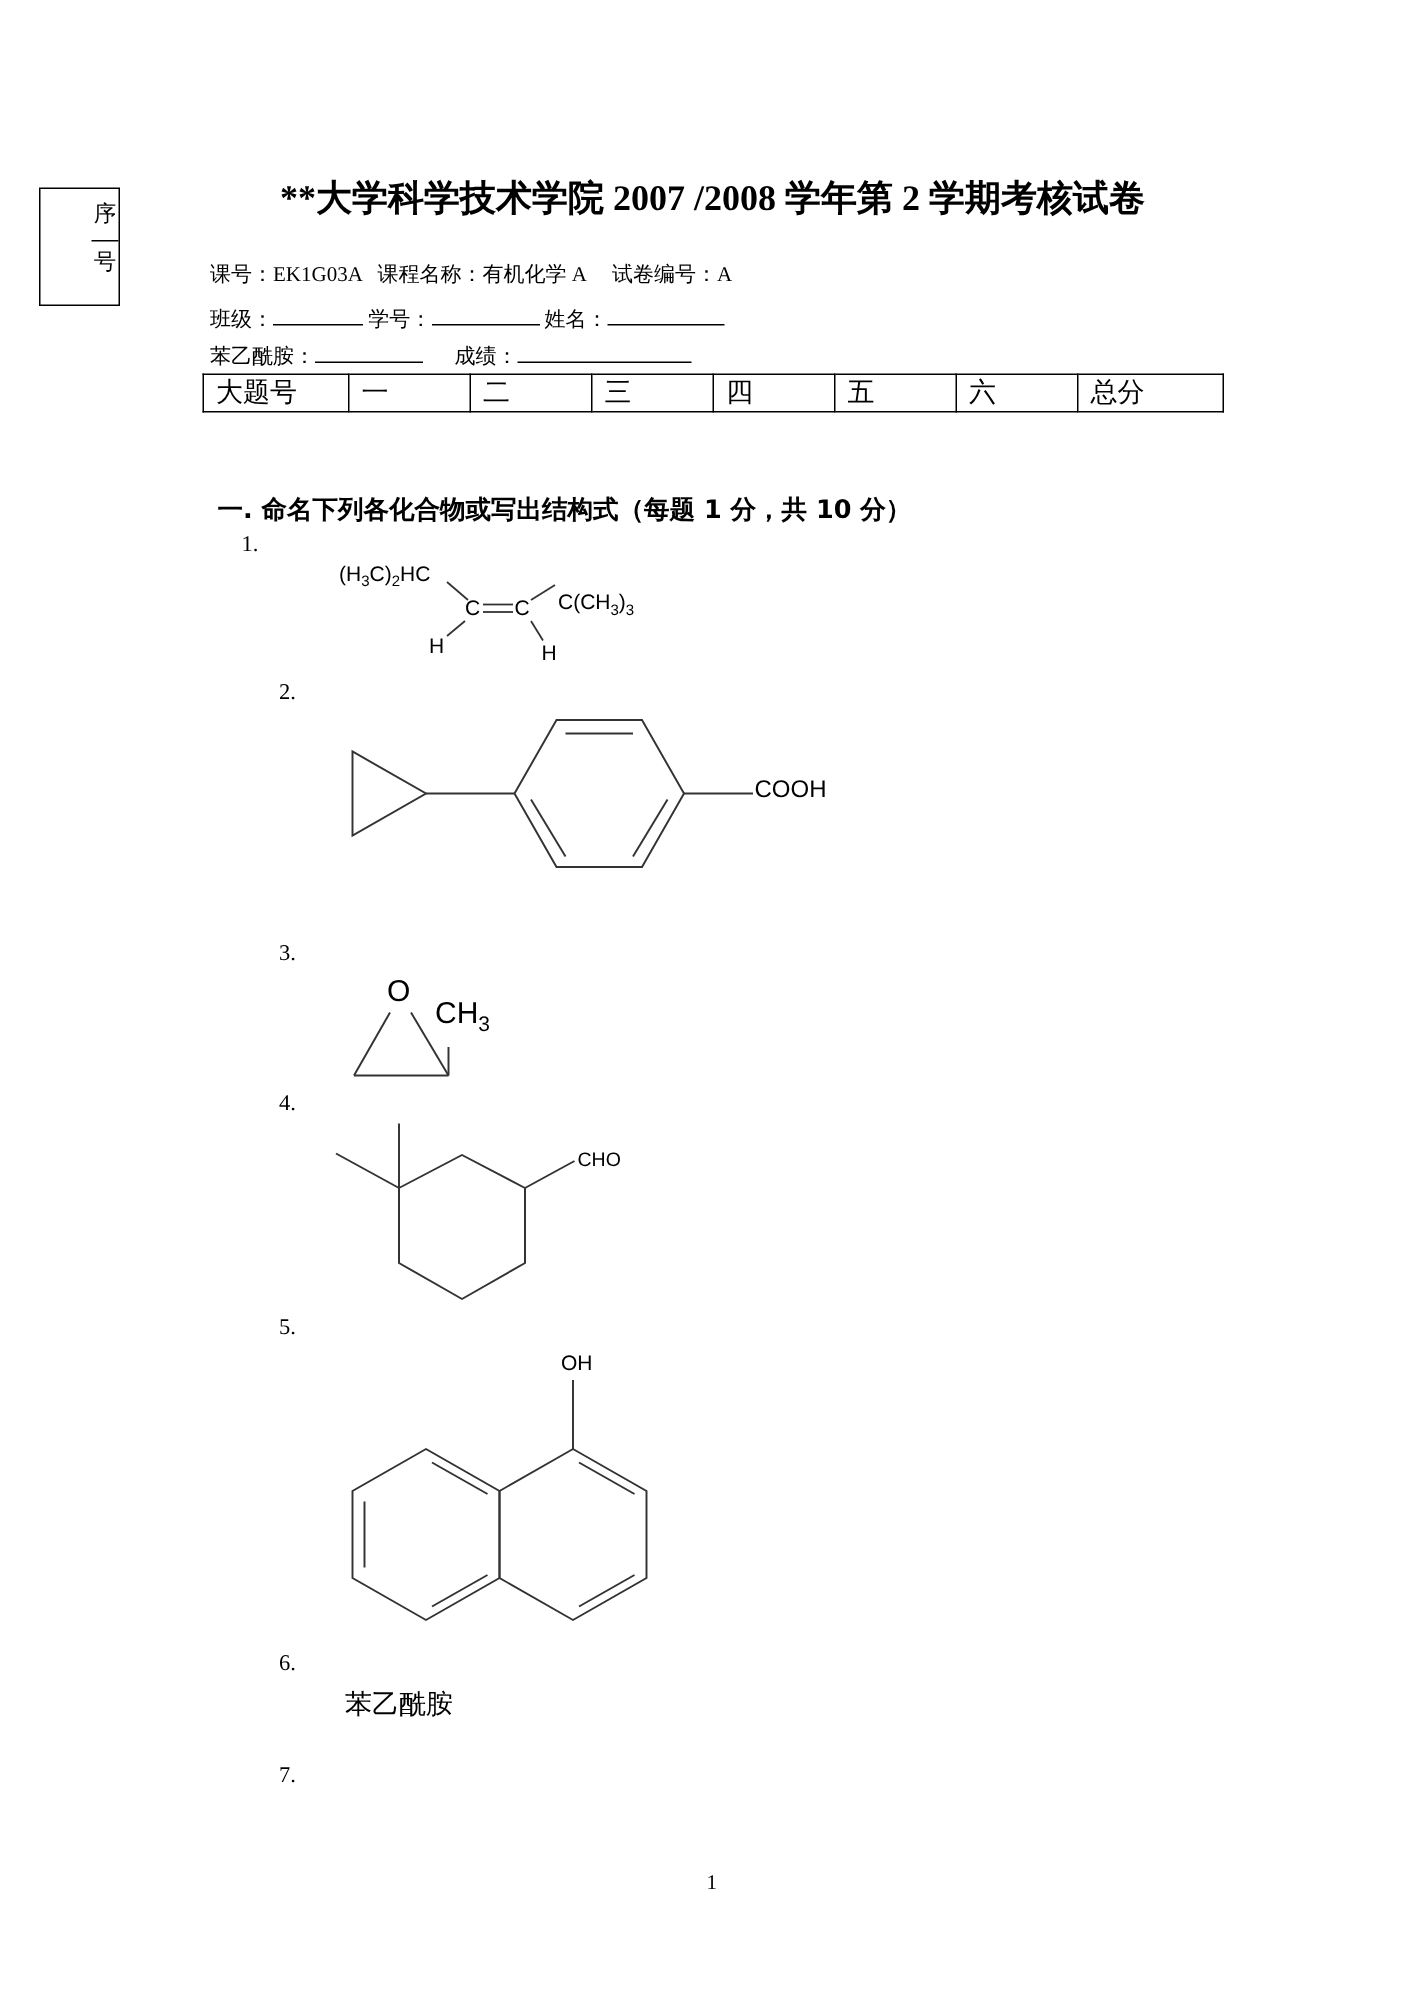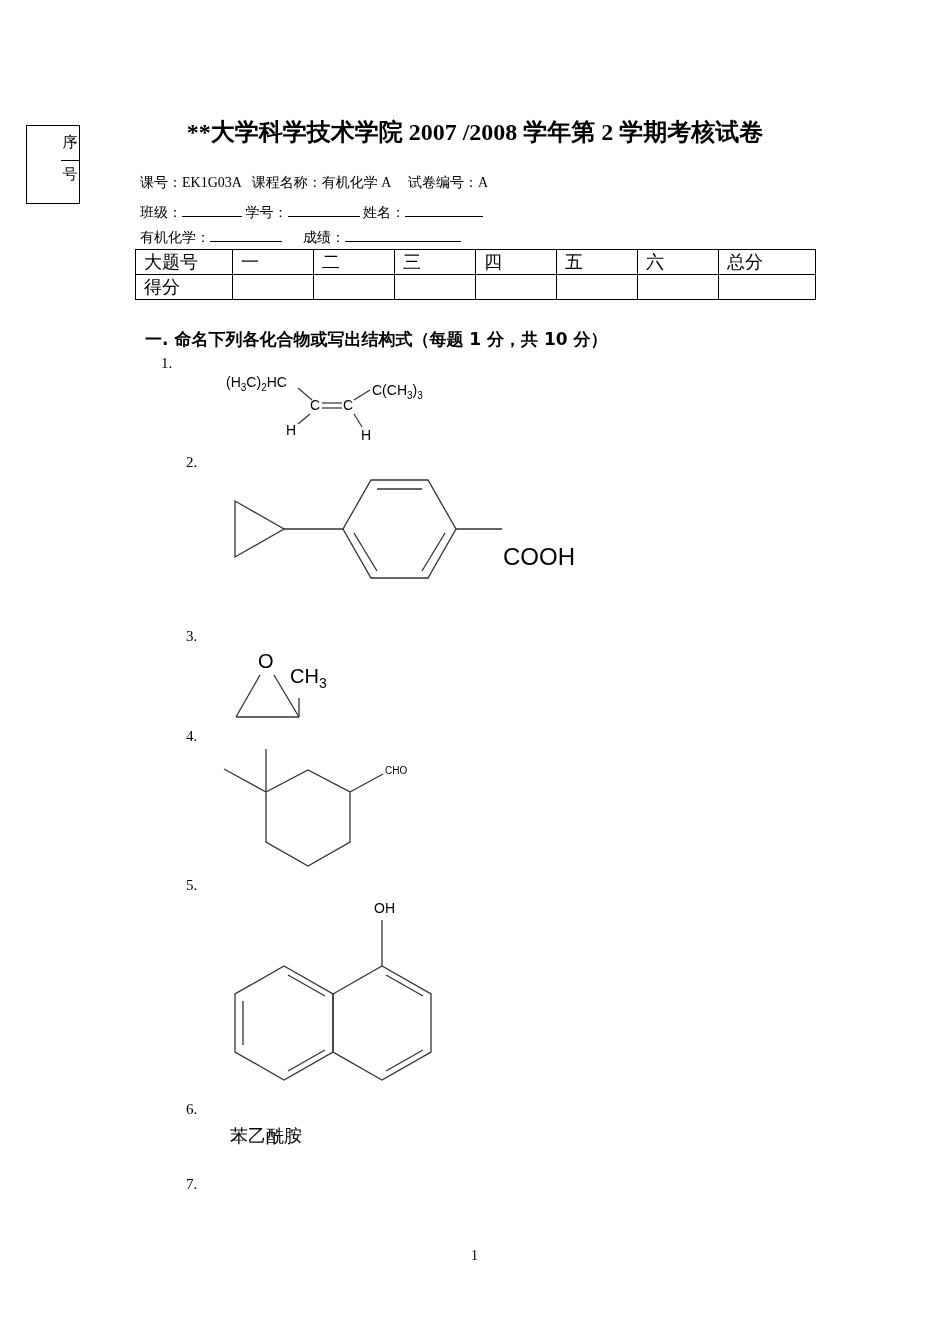--- a/index.html
+++ b/index.html
@@ -26,43 +26,33 @@
   <div class="lbl">序号</div>
   <div style="height:43px;"></div>
 </div>
 
 <div class="abs title">**大学科学技术学院 2007 /2008 学年第 2 学期考核试卷</div>
 
 <div class="abs info" style="top:174px;"><span>课号：</span><span>EK1G03A</span><span>   </span><span>课程名称：</span><span>有机化学 A</span><span>     </span><span>试卷编号：</span><span>A</span></div>
 
 <div class="abs info" style="top:200px;"><span>班级：</span><span class="blank" style="width:60px;"></span> <span>学号：</span><span class="blank" style="width:72px;"></span> <span>姓名：</span><span class="blank" style="width:78px;"></span></div>
 
-<div class="abs info" style="top:225px;"><span>有机化学：</span><span class="blank" style="width:72px;"></span><span>      </span><span>成绩：</span><span class="blank" style="width:116px;"></span></div>
+<div class="abs info" style="top:225px;"><span>苯乙酰胺：</span><span class="blank" style="width:72px;"></span><span>      </span><span>成绩：</span><span class="blank" style="width:116px;"></span></div>
 
 <table class="score">
   <tbody>
       <tr>
     <td style="width:88px">大题号</td>
     <td style="width:72px">一</td>
     <td style="width:72px">二</td>
     <td style="width:72px">三</td>
     <td style="width:72px">四</td>
     <td style="width:72px">五</td>
     <td style="width:72px">六</td>
     <td>总分</td>
-  </tr>
-  <tr>
-    <td>得分</td>
-    <td></td>
-    <td></td>
-    <td></td>
-    <td></td>
-    <td></td>
-    <td></td>
-    <td></td>
   </tr>
 </tbody>
   </table>
 
 <div class="abs section">一. 命名下列各化合物或写出结构式（每题 1 分，共 10 分）</div>
 
 <div class="abs qnum" style="left:161px; top:355px;">1.</div>
 <div class="abs qnum" style="left:186px; top:454px;">2.</div>
 <div class="abs qnum" style="left:186px; top:628px;">3.</div>
 <div class="abs qnum" style="left:186px; top:728px;">4.</div>
@@ -73,40 +63,40 @@
 <div class="abs chem" style="left:220px; top:370px; width:230px; height:80px;">
   <svg width="230" height="80" style="position:absolute;left:0;top:0;">
     <line x1="78" y1="18" x2="92" y2="30" stroke="#333" stroke-width="1.2"></line>
     <line x1="102" y1="33" x2="122" y2="33" stroke="#333" stroke-width="1.2"></line>
     <line x1="102" y1="38" x2="122" y2="38" stroke="#333" stroke-width="1.2"></line>
     <line x1="134" y1="30" x2="150" y2="20" stroke="#333" stroke-width="1.2"></line>
     <line x1="90" y1="44" x2="78" y2="54" stroke="#333" stroke-width="1.2"></line>
     <line x1="134" y1="44" x2="142" y2="57" stroke="#333" stroke-width="1.2"></line>
   </svg>
   <span class="abs" style="left:6px; top:4px; font-size:14px;">(H<sub style="font-size:10px">3</sub>C)<sub style="font-size:10px">2</sub>HC</span>
-  <span class="abs" style="left:152px; top:12px; font-size:14px;">C(CH<sub style="font-size:10px">3</sub>)<sub style="font-size:10px">3</sub></span>
+  <span class="abs" style="left:152px; top:23px; font-size:14px;">C(CH<sub style="font-size:10px">3</sub>)<sub style="font-size:10px">3</sub></span>
   <span class="abs" style="left:90px; top:27px; font-size:14px;">C</span>
   <span class="abs" style="left:123px; top:27px; font-size:14px;">C</span>
   <span class="abs" style="left:66px; top:52px; font-size:14px;">H</span>
   <span class="abs" style="left:141px; top:57px; font-size:14px;">H</span>
 </div>
 
 <div class="abs chem" style="left:220px; top:470px; width:360px; height:120px;">
   <svg width="360" height="120" style="position:absolute;left:0;top:0;">
     <g stroke="#333" stroke-width="1.3" fill="none">
       <polygon points="15,31 15,87 64,59"></polygon>
       <line x1="64" y1="59" x2="123" y2="59"></line>
       <polygon points="123,59 151,10 208,10 236,59 208,108 151,108"></polygon>
       <line x1="157" y1="19" x2="202" y2="19"></line>
       <line x1="134" y1="63" x2="157" y2="101"></line>
       <line x1="225" y1="63" x2="202" y2="101"></line>
       <line x1="236" y1="59" x2="282" y2="59"></line>
     </g>
   </svg>
-  <span class="abs" style="left:283px; top:48px; font-size:24px;margin-top:25px;">COOH</span>
+  <span class="abs" style="left:283px; top:48px; font-size:16px;">COOH</span>
 </div>
 
 <div class="abs chem" style="left:230px; top:650px; width:120px; height:75px;">
   <svg width="120" height="75" style="position:absolute;left:0;top:0;">
     <g stroke="#333" stroke-width="1.3" fill="none">
       <line x1="30" y1="25" x2="6" y2="67"></line>
       <line x1="44" y1="25" x2="69" y2="67"></line>
       <line x1="6" y1="67" x2="69" y2="67"></line>
       <line x1="69" y1="67" x2="69" y2="48"></line>
     </g>
@@ -117,21 +107,21 @@
 
 <div class="abs chem" style="left:220px; top:745px; width:220px; height:130px;">
   <svg width="220" height="130" style="position:absolute;left:0;top:0;">
     <g stroke="#333" stroke-width="1.3" fill="none">
       <line x1="46" y1="4" x2="46" y2="47"></line>
       <line x1="4" y1="24" x2="46" y2="47"></line>
       <polygon points="46,47 88,25 130,47 130,97 88,121 46,97"></polygon>
       <line x1="130" y1="47" x2="163" y2="29"></line>
     </g>
   </svg>
-  <span class="abs" style="left:165px; top:20px; font-size:10px;">CHO</span>
+  <span class="abs" style="left:165px; top:20px; font-size:13px;">CHO</span>
 </div>
 
 <div class="abs chem" style="left:225px; top:898px; width:220px; height:185px;">
   <svg width="220" height="185" style="position:absolute;left:0;top:0;">
     <g stroke="#333" stroke-width="1.3" fill="none">
       <line x1="157" y1="22" x2="157" y2="68"></line>
       <polygon points="59,68 108,96 108,154 59,182 10,154 10,96"></polygon>
       <polygon points="108,96 157,68 206,96 206,154 157,182 108,154"></polygon>
       <line x1="18" y1="103" x2="18" y2="147"></line>
       <line x1="63" y1="77" x2="100" y2="98"></line>

